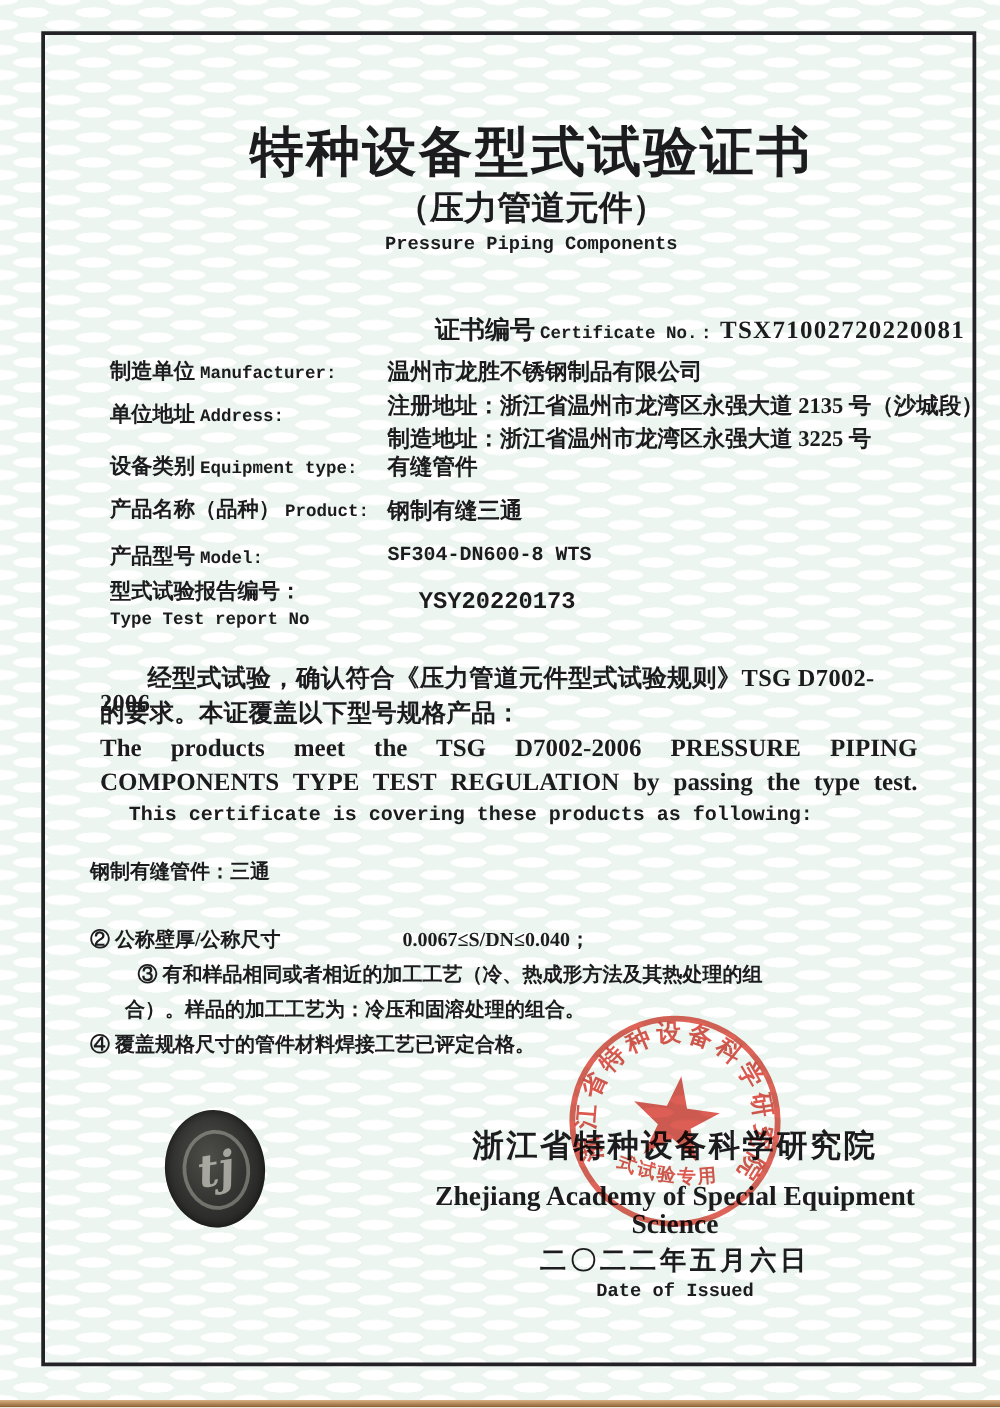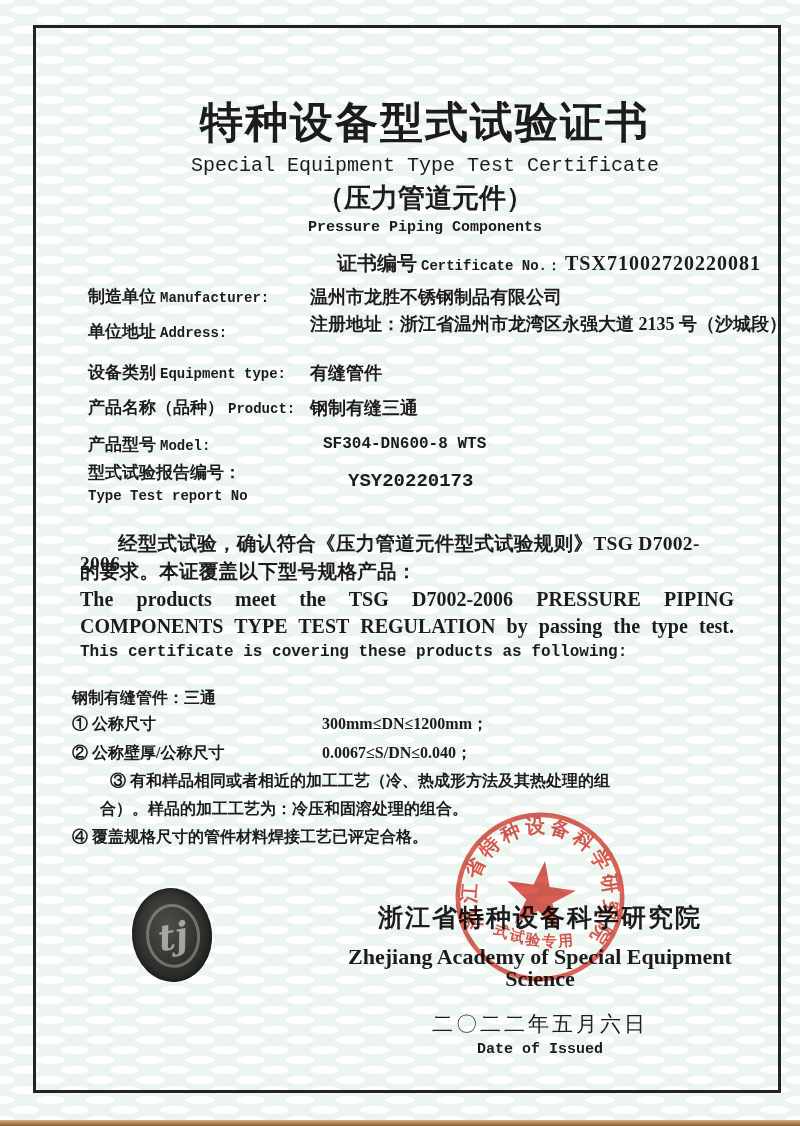--- a/index.html
+++ b/index.html
@@ -17,64 +17,64 @@
   .border-frame{position:absolute;left:33px;top:25px;width:742px;height:1062px;border:3px solid #232327;}
   .page-edge{position:absolute;left:0;right:0;bottom:0;height:6px;
     background:linear-gradient(to bottom,#d8b286,#8a5c2e);}
 
   
   .header{position:absolute;left:60px;right:40px;top:101px;text-align:center;padding-left:30px;}
   .title-cn{font-size:43px;font-weight:700;letter-spacing:2px;line-height:1;}
   .title-en{margin-top:12px;font-family:"Liberation Mono","DejaVu Sans Mono",monospace;font-size:20px;line-height:1;}
   .sub-cn{margin-top:9px;font-size:27px;font-weight:700;line-height:1;}
   .sub-en{margin-top:8px;font-family:"Liberation Mono","DejaVu Sans Mono",monospace;font-size:15px;font-weight:700;line-height:1;}
-  .certline{position:absolute;left:337px;top:250px;white-space:nowrap;text-align:right;}
+  .certline{position:absolute;left:348px;top:250px;white-space:nowrap;text-align:right;}
   .cert-cn{font-size:20px;font-weight:600;}
   .cert-en{font-family:"Liberation Mono","DejaVu Sans Mono",monospace;font-size:14px;font-weight:600;}
   .cert-val{font-size:20px;font-weight:600;letter-spacing:1px;}
 
   
   .row{position:absolute;left:88px;right:36px;line-height:1.2;}
   .lab-cn{font-size:17px;font-weight:600;}
   .lab-en{font-family:"Liberation Mono","DejaVu Sans Mono",monospace;font-size:14px;font-weight:600;}
   .val{position:absolute;left:222px;top:0;white-space:nowrap;}
   .val-cn{font-size:18px;font-weight:600;}
-  .val-lat{font-family:"Liberation Mono","DejaVu Sans Mono",monospace;font-size:16px;font-weight:600;margin-left:13px;}
+  .val-lat{font-family:"Liberation Mono","DejaVu Sans Mono",monospace;font-size:16px;font-weight:600;}
   .row-manufacturer{top:287px;}
   .row-address{top:311px;}
   .row-address .lab{position:relative;top:11px;display:inline-block;}
   .row-address .val-cn{display:block;line-height:1.5;}
   .row-equipment{top:363px;}
   .row-product{top:398px;}
   .row-model{top:435px;}
   .row-report{top:461px;}
   .row-report .lab-cn,.row-report .lab-en{display:block;line-height:1.45;}
   .row-report .val{left:247px;top:9px;font-size:19px;}
 
   
   .stline{position:absolute;left:80px;width:654px;line-height:1;}
   .st-cn{font-size:19.5px;font-weight:600;letter-spacing:.3px;}
   .st1{top:534px;text-indent:38px;}
   .st2{top:562px;}
   .st-b{font-size:20px;font-weight:700;text-align:justify;text-align-last:justify;}
   .st3{top:589px;}
   .st4{top:616px;}
-  .st5{top:644px;font-family:"Liberation Mono","DejaVu Sans Mono",monospace;font-size:16px;font-weight:600;}
+  .st5{top:644px;font-family:"Liberation Mono","DejaVu Sans Mono",monospace;font-size:16px;font-weight:600;margin-left:23px;}
 
   
   .pline{position:absolute;left:72px;width:660px;line-height:1;font-size:16px;font-weight:600;white-space:nowrap;}
   .ph{top:690px;}
   .p1{top:716px;} .p2{top:745px;} .p3a{top:773px;margin-left:38px;} .p3b{top:801px;padding-left:28px;} .p4{top:829px;}
   .pcell{display:inline-block;width:246px;}
 
   
   .issuer{position:absolute;left:320px;width:440px;top:905px;text-align:center;line-height:1;z-index:2;}
   .iss-cn{font-size:25px;font-weight:700;letter-spacing:2px;}
   .iss-en{margin-top:16px;font-size:22px;font-weight:700;}
-  .iss-date{margin-top:24px;font-size:21px;font-weight:400;letter-spacing:3px;}
+  .iss-date{margin-top:8px;font-size:21px;font-weight:700;letter-spacing:3px;}
   .iss-dl{margin-top:7px;font-family:"Liberation Mono","DejaVu Sans Mono",monospace;font-size:15px;font-weight:600;}
 
   
   .seal{position:absolute;left:442px;top:799px;width:196px;height:196px;z-index:3;
     transform:rotate(8deg);mix-blend-mode:multiply;opacity:.92;}
 
   
   .sticker{position:absolute;left:132px;top:888px;width:80px;height:94px;border-radius:50%;
     background:radial-gradient(ellipse at 45% 40%, #4d4d49 0%, #343432 45%, #1e1e1d 100%);
     box-shadow:inset 0 0 8px rgba(0,0,0,.6);transform:rotate(-6deg);z-index:2;}
@@ -84,21 +84,20 @@
     font-family:"DejaVu Serif","Liberation Serif",serif;transform:rotate(-4deg);}
 </style>
 </head>
 <body>
 
 <div class="page">
   <div class="border-frame"></div>
 
   <div class="header">
     <div class="title-cn">特种设备型式试验证书</div>
-    <div class="title-en">Special Equipment Type Test Certificate</div>
     <div class="sub-cn">（压力管道元件）</div>
     <div class="sub-en">Pressure Piping Components</div>
   </div>
 
   <div class="certline">
     <span class="cert-cn">证书编号</span>
     <span class="cert-en">Certificate No.：</span>
     <span class="cert-val">TSX71002720220081</span>
   </div>
 
@@ -108,20 +107,21 @@
     <span class="val val-cn">温州市龙胜不锈钢制品有限公司</span>
   </div>
 
   <div class="row row-address">
     <span class="lab">
       <span class="lab-cn">单位地址</span>
       <span class="lab-en">Address:</span>
     </span>
     <span class="val">
       <span class="val-cn">注册地址：浙江省温州市龙湾区永强大道 2135 号（沙城段）</span>
+      <span class="val-cn">制造地址：浙江省温州市龙湾区永强大道 3225 号</span>
     </span>
   </div>
 
   <div class="row row-equipment">
     <span class="lab-cn">设备类别</span>
     <span class="lab-en">Equipment type:</span>
     <span class="val val-cn">有缝管件</span>
   </div>
 
   <div class="row row-product">
@@ -142,25 +142,20 @@
     <span class="val val-lat">YSY20220173</span>
   </div>
 
   <div class="stline st-cn st1">经型式试验，确认符合《压力管道元件型式试验规则》TSG D7002-2006</div>
   <div class="stline st-cn st2">的要求。本证覆盖以下型号规格产品：</div>
   <div class="stline st-b st3">The products meet the TSG D7002-2006 PRESSURE PIPING</div>
   <div class="stline st-b st4">COMPONENTS TYPE TEST REGULATION by passing the type test.</div>
   <div class="stline st5">This certificate is covering these products as following:</div>
 
   <div class="pline ph">钢制有缝管件：三通</div>
-  <div class="pline p1">
-    <span class="pcell"><span>①</span>
-      <span>公称尺寸</span></span>
-    <span>300mm≤DN≤1200mm；</span>
-  </div>
   <div class="pline p2">
     <span class="pcell"><span>②</span>
       <span>公称壁厚/公称尺寸</span></span>
     <span>0.0067≤S/DN≤0.040；</span>
   </div>
   <div class="pline p3a">
     <span>③</span>
     <span>有和样品相同或者相近的加工工艺（冷、热成形方法及其热处理的组</span>
   </div>
   <div class="pline p3b">合）。样品的加工工艺为：冷压和固溶处理的组合。</div>

